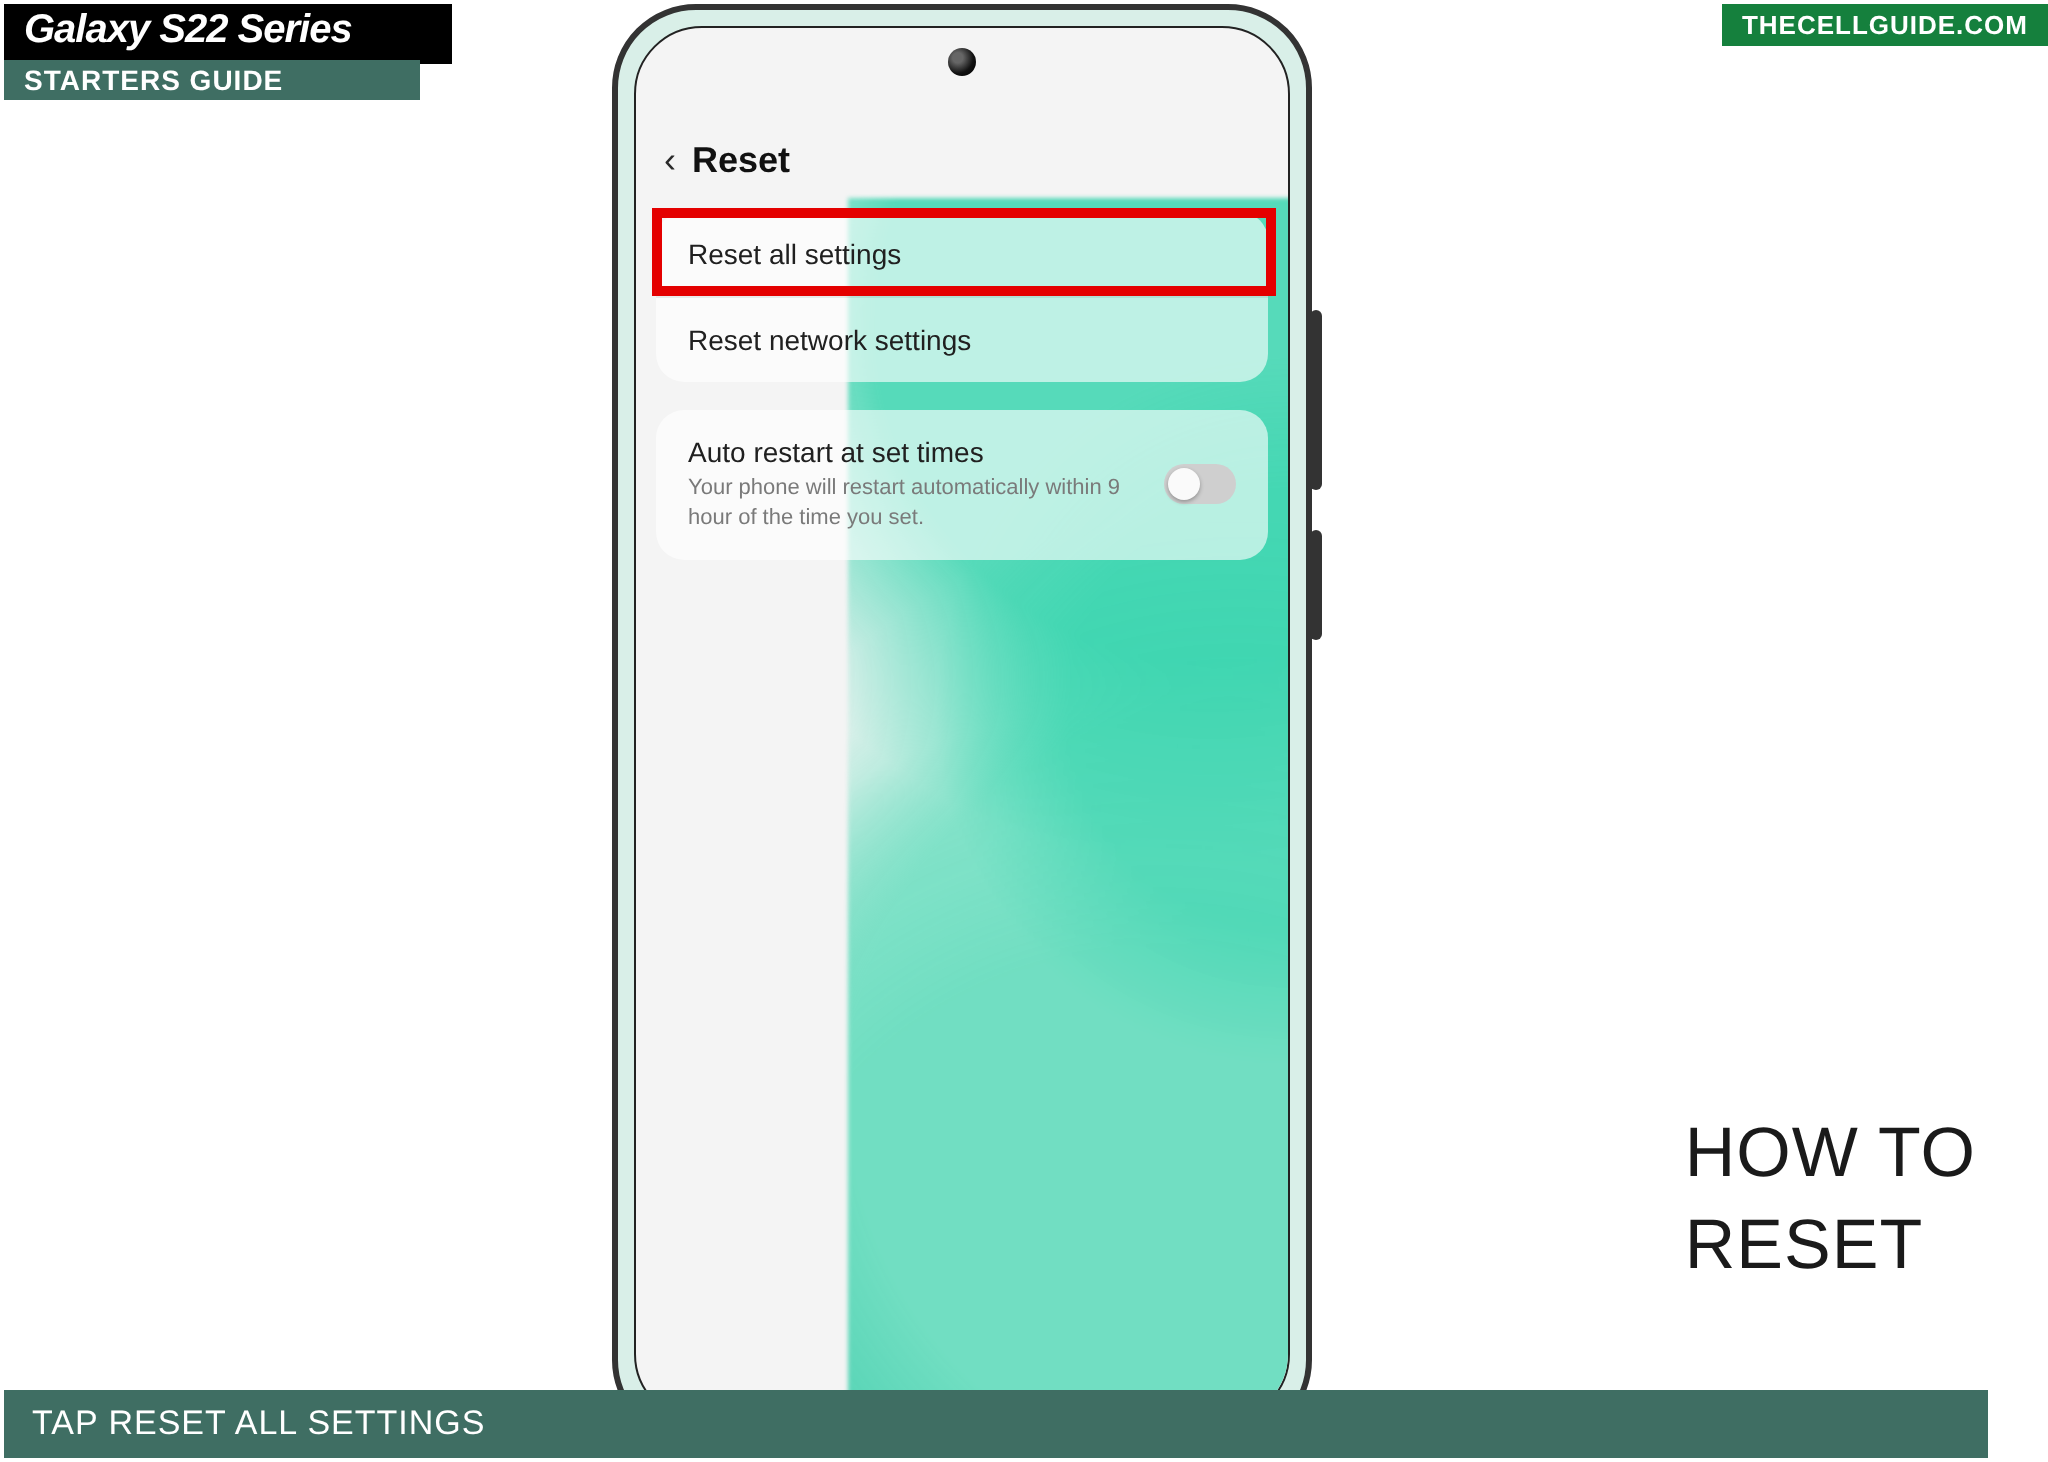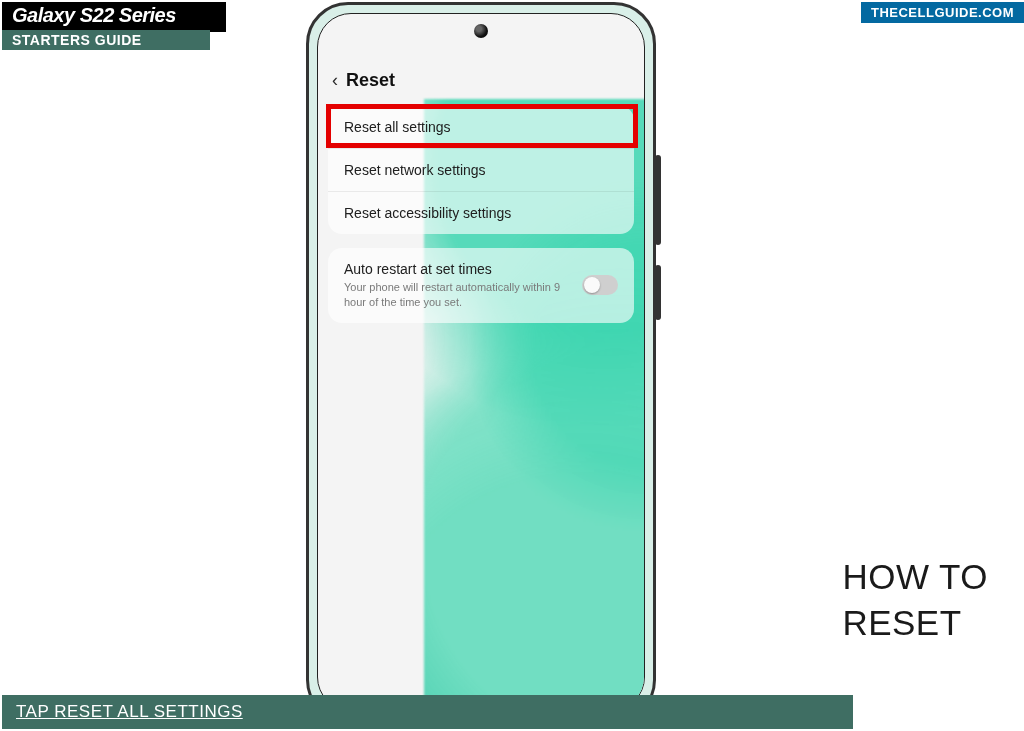--- a/index.html
+++ b/index.html
@@ -35,40 +35,39 @@
       padding: 2px 10px;
       width: 208px;
       position: absolute;
       top: 30px; left: 2px;
     }
     
     .watermark {
       position: absolute;
       top: 2px; right: 0;
       padding: 3px 10px;
-      background-color: #0369a1;
+      background-color: #15803d;
       color: #fff;
       font-size: 13px;
       font-weight: bold;
       letter-spacing: 0.5px;
     }
     
     .caption-bar {
       position: absolute;
       left: 2px; bottom: 2px;
       height: 34px;
-      width: 851px;
+      width: 992px;
       background-color: #3f6e63;
       color: #ffffff;
       font-size: 17px;
       letter-spacing: 0.5px;
       display: flex;
       align-items: center;
       padding-left: 14px;
-      text-decoration: underline;
     }
 
     
     .phone {
       position: absolute;
       top: 2px; left: 306px;
       width: 350px; height: 720px;
       border: 3px solid #333;
       border-radius: 42px;
       background: #d9efe8;
@@ -211,23 +210,20 @@
     </div>
 
     <div class="list">
 
       <div class="card">
         <div class="row">
           <div class="row-title">Reset all settings</div>
         </div>
         <div class="row">
           <div class="row-title">Reset network settings</div>
-        </div>
-        <div class="row">
-          <div class="row-title">Reset accessibility settings</div>
         </div>
       </div>
 
 
       <div class="card">
         <div class="row toggle">
           <div class="toggle-text">
             <div class="row-title">Auto restart at set times</div>
             <div class="row-desc">Your phone will restart automatically within 9 hour of the time you set.</div>
           </div>

